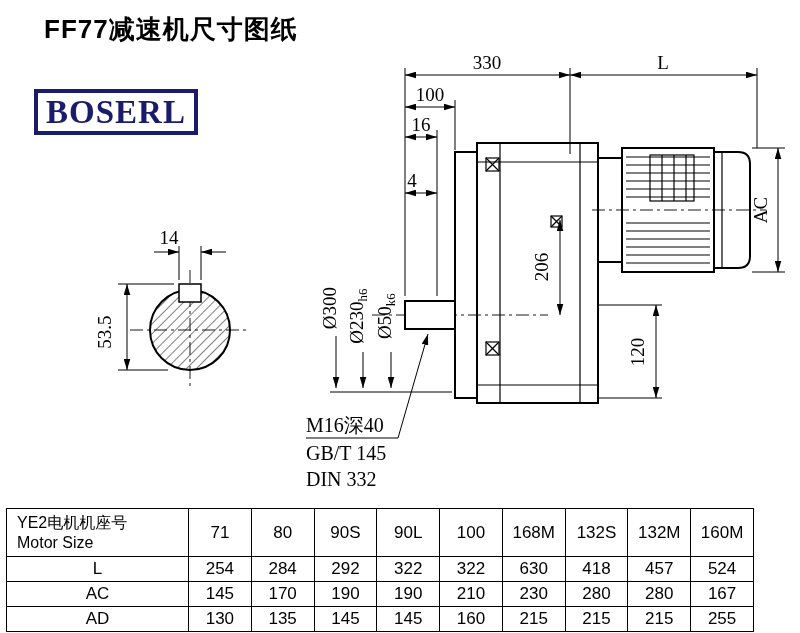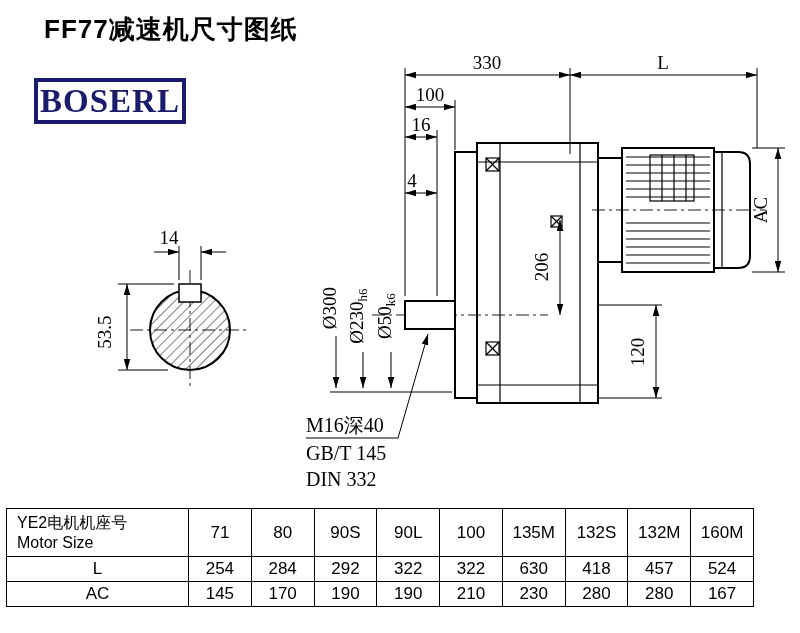--- a/index.html
+++ b/index.html
@@ -4,21 +4,21 @@
 <style>
   :root { --logo-color: #1b1b6b; }
   * { margin:0; padding:0; box-sizing:border-box; }
   html,body { background:#fff; }
   body { width:800px; height:633px; font-family:"Liberation Sans",sans-serif; color:#000; }
   .page { position:relative; width:800px; height:633px; background:#fff; overflow:hidden; }
 
   .title { position:absolute; left:44px; top:12px; font-size:26px; font-weight:bold;
            letter-spacing:1px; font-family:"Liberation Sans",sans-serif; }
 
-  .logo-box { position:absolute; left:34px; top:78px; width:152px; height:46px;
+  .logo-box { position:absolute; left:34px; top:89px; width:164px; height:46px;
               border:4px solid var(--logo-color); display:flex; align-items:center; justify-content:center; }
   .logo-box span { font-family:"Liberation Serif",serif; font-weight:bold; font-size:33px;
                    color:var(--logo-color); letter-spacing:1px; }
 
   svg.draw { position:absolute; left:0; top:0; }
   .out  { stroke:#000; stroke-width:2; }
   .med  { stroke:#000; stroke-width:1.2; fill:none; }
   .thin { stroke:#000; stroke-width:1; fill:none; }
   .cl   { stroke:#000; stroke-width:0.9; stroke-dasharray:13 4 3 4; }
   text.dim  { font-family:"Liberation Serif",serif; font-size:19px; fill:#000; stroke:none; }
@@ -170,21 +170,21 @@
       <tr class="hdr-row">
         <td class="hdr">
           <div>YE2电机机座号</div>
           <div class="mono">Motor Size</div>
         </td>
         <td>71</td>
         <td>80</td>
         <td>90S</td>
         <td>90L</td>
         <td>100</td>
-        <td>135M</td>
+        <td>168M</td>
         <td>132S</td>
         <td>132M</td>
         <td>160M</td>
       </tr>
       <tr>
         <td>L</td>
         <td>254</td>
         <td>284</td>
         <td>292</td>
         <td>322</td>
@@ -199,16 +199,28 @@
         <td>145</td>
         <td>170</td>
         <td>190</td>
         <td>190</td>
         <td>210</td>
         <td>230</td>
         <td>280</td>
         <td>280</td>
         <td>167</td>
       </tr>
+      <tr>
+        <td>AD</td>
+        <td>130</td>
+        <td>135</td>
+        <td>145</td>
+        <td>145</td>
+        <td>160</td>
+        <td>215</td>
+        <td>215</td>
+        <td>215</td>
+        <td>255</td>
+      </tr>
     </tbody>
   </table>
 
 </div>
 
 </body></html>

